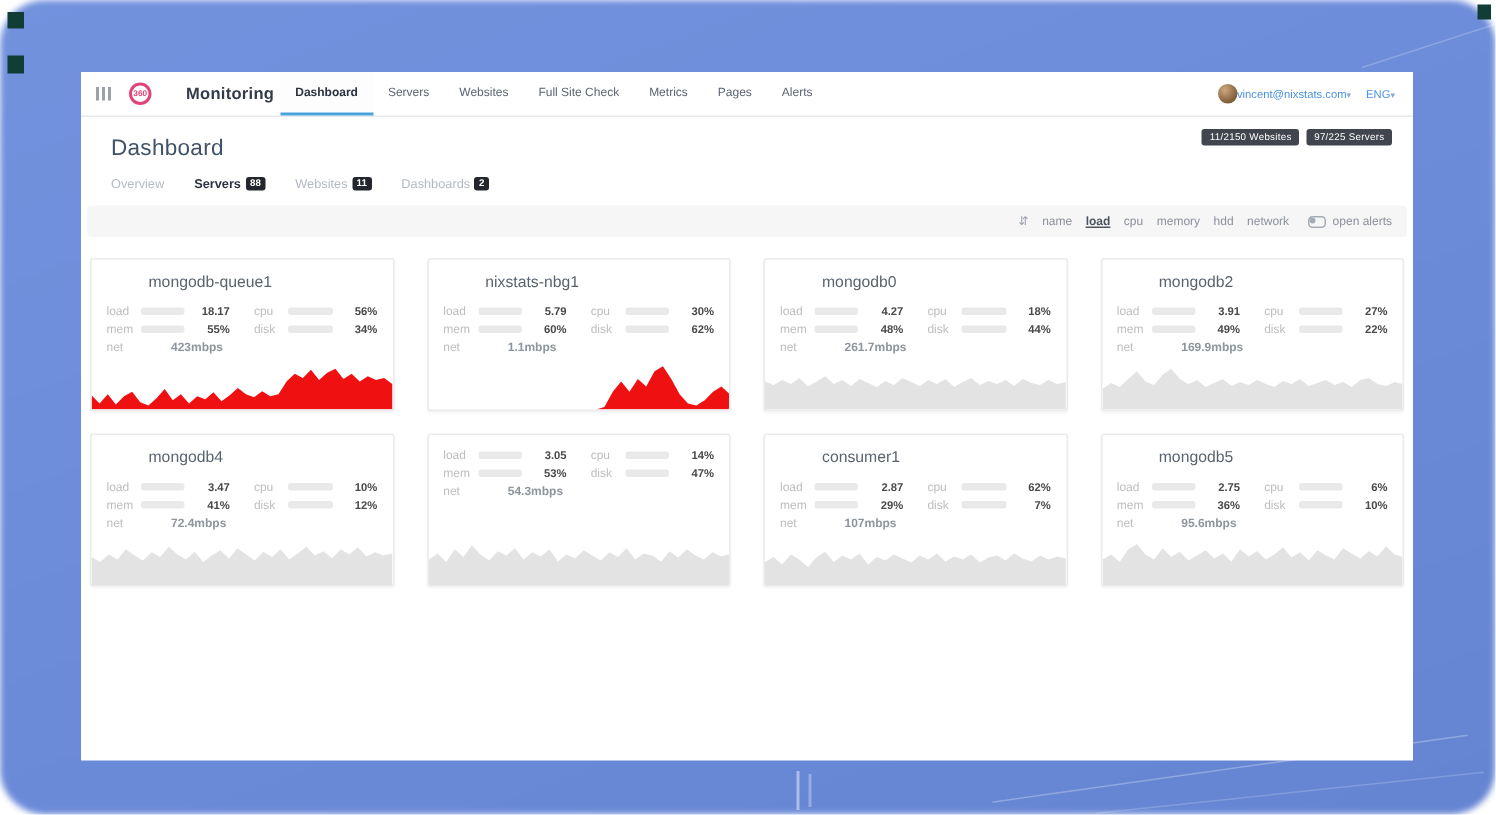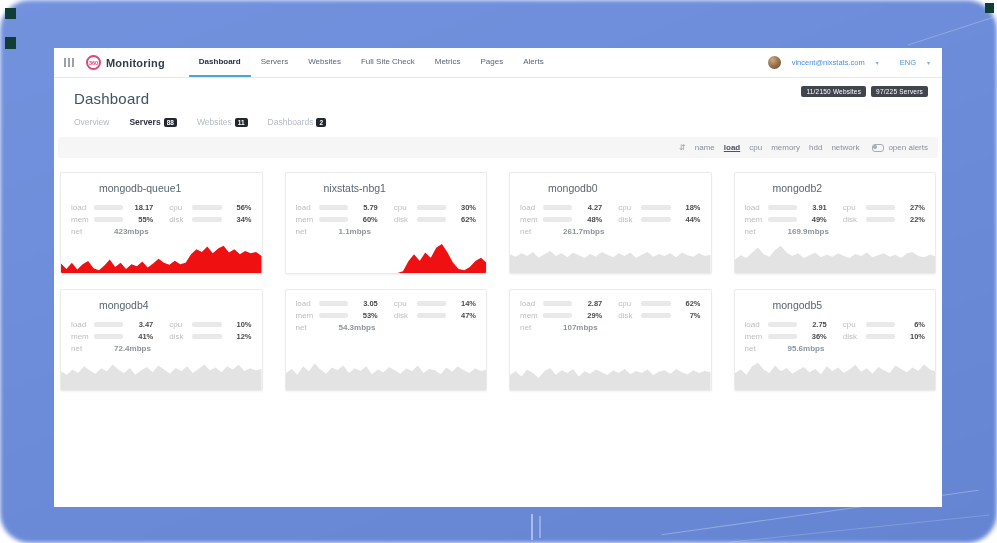--- a/index.html
+++ b/index.html
@@ -32,35 +32,35 @@
     background:#ffffff;
   }
 
   
   .topbar{
     height:29px;display:flex;align-items:center;
     border-bottom:1px solid #e7e9ec;padding:0 12px 0 6px;
   }
   .apps-icon{display:flex;gap:2px;padding:3px 4px;cursor:pointer;}
   .apps-icon i{width:2px;height:9px;background:#9aa1ab;display:block;}
-  .brand{display:flex;align-items:center;gap:5px;margin:0 24px 0 8px;cursor:pointer;}
+  .brand{display:flex;align-items:center;gap:23px;margin:0 4px 0 8px;cursor:pointer;}
   .logo-circle{
     width:15px;height:15px;border-radius:50%;border:2px solid #e04579;
     display:flex;align-items:center;justify-content:center;
     font-size:5.5px;font-weight:bold;color:#e04579;box-sizing:border-box;
   }
   .brand-name{font-size:11px;font-weight:600;color:#333c4a;letter-spacing:.2px;}
   .nav{display:flex;height:29px;}
   .nav-item{
     display:flex;align-items:center;padding:0 10px;font-size:8px;color:#5b6472;
     cursor:pointer;border-bottom:2px solid transparent;box-sizing:border-box;height:29px;
   }
   .nav-item.active{color:#27313f;font-weight:bold;border-bottom-color:#4aa3dc;background:#fdfdfd;}
   .spacer{flex:1;}
-  .userbox{display:flex;align-items:center;gap:11px;}
+  .userbox{display:flex;align-items:center;gap:0;}
   .avatar{width:13px;height:13px;border-radius:50%;
     background:radial-gradient(circle at 35% 30%,#cfa87e 0%,#9c7click 0%,#8a6844 60%,#5f462c 100%);
     background:radial-gradient(circle at 35% 30%,#cfa87e 0%,#8a6844 60%,#5f462c 100%);
     cursor:pointer;}
   .user-email{font-size:7.5px;color:#4a90e2;cursor:pointer;}
   .caret{font-size:6px;color:#86a9d6;}
   .lang{font-size:7.5px;color:#4a90e2;margin-left:10px;cursor:pointer;}
 
   
   .title-row{display:flex;justify-content:space-between;align-items:flex-start;padding:8px 14px 0 20px;}
@@ -411,20 +411,21 @@
       <span class="net-label">net</span>
       <span class="net-val">54.3mbps</span>
     </div>
     <div class="spark">
             <svg viewBox="0 0 100 100" preserveAspectRatio="none">
               <path d="M0,100 L0.00,50 L2.86,38 L5.71,55 L8.57,30 L11.43,45 L14.29,22 L17.14,40 L20.00,52 L22.86,34 L25.71,42 L28.57,28 L31.43,50 L34.29,36 L37.14,44 L40.00,30 L42.86,54 L45.71,40 L48.57,48 L51.43,32 L54.29,42 L57.14,52 L60.00,36 L62.86,45 L65.71,28 L68.57,50 L71.43,38 L74.29,42 L77.14,54 L80.00,34 L82.86,46 L85.71,30 L88.57,42 L91.43,50 L94.29,36 L97.14,44 L100.00,40 L100,100 Z" fill="#e3e3e3"></path>
             </svg>
           </div>
   </div>
         <div class="card">
+    <div class="card-title">consumer1</div>
     <div class="mrow">
       <span class="metric">
         <span class="m-label ml">load</span>
         <span class="m-bar"><span class="m-fill mf" style="width: 62%; background: rgb(240, 163, 47);"></span></span>
         <span class="m-val mv">2.87</span>
       </span>
       <span class="metric">
         <span class="m-label ml">cpu</span>
         <span class="m-bar"><span class="m-fill mf" style="width: 62%; background: rgb(240, 163, 47);"></span></span>
         <span class="m-val mv">62%</span>

